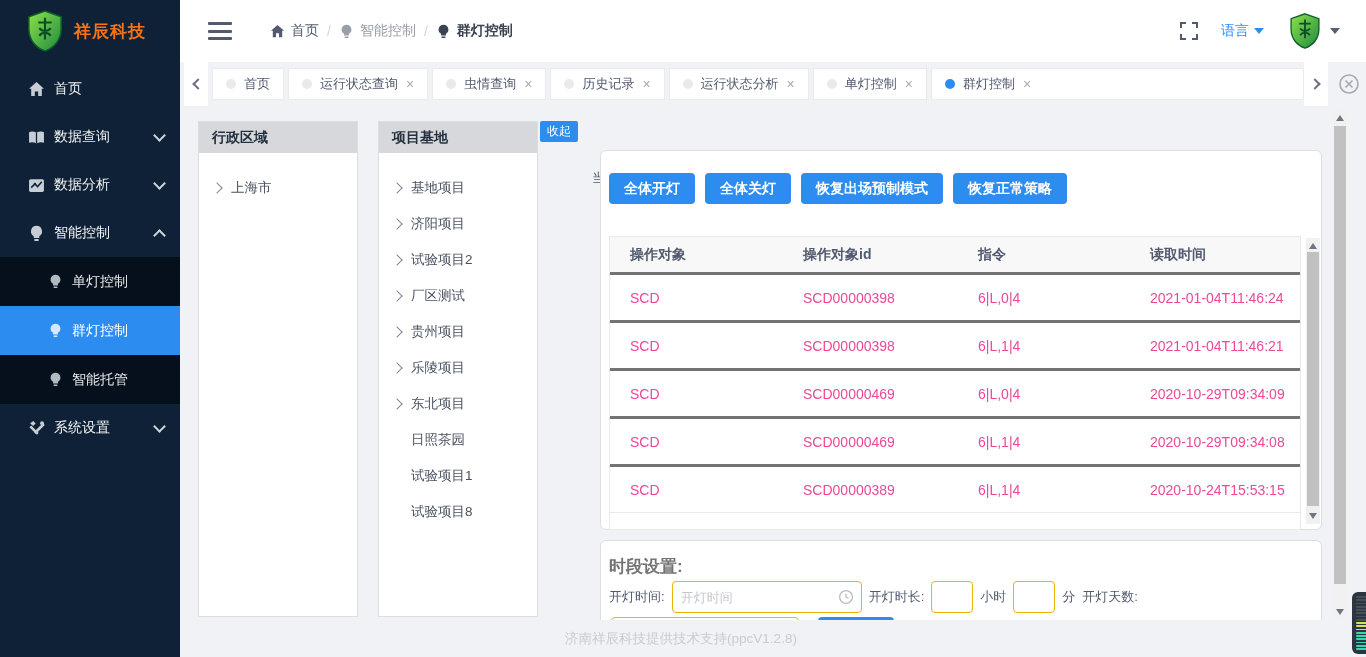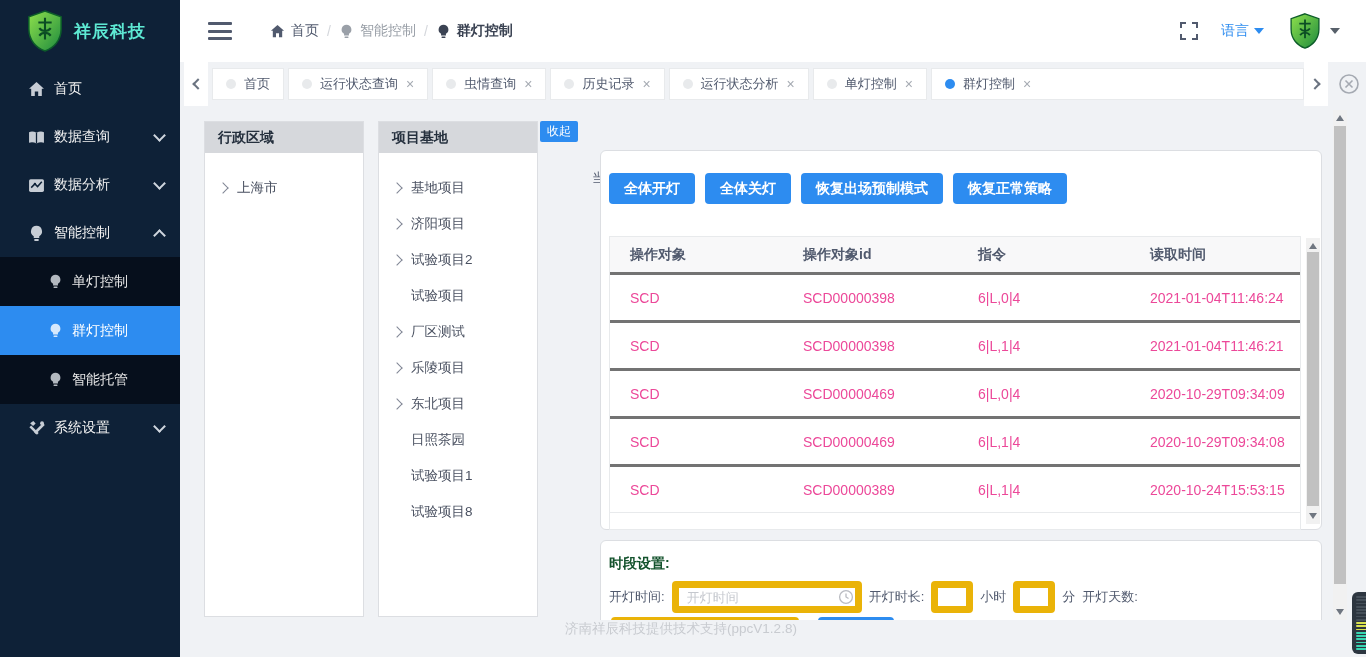--- a/index.html
+++ b/index.html
@@ -3,21 +3,21 @@
 <meta charset="utf-8">
 <style>
   * { margin:0; padding:0; box-sizing:border-box; }
   html,body { width:1366px; height:657px; overflow:hidden; }
   body { font-family:"Liberation Sans","DejaVu Sans",sans-serif; background:#f0f2f5; position:relative; }
   .app { display:flex; width:1366px; height:657px; }
 
   
   .sidebar { width:180px; height:657px; background:#0e2137; flex:none; }
   .logo { height:62px; display:flex; align-items:center; padding-left:26px; gap:10px; }
-  .brand { color:#5eead4; font-size:17px; font-weight:bold; letter-spacing:1px; }
+  .brand { color:#f97316; font-size:17px; font-weight:bold; letter-spacing:1px; }
   .menu { padding-top:3px; }
   .menu-item { height:48px; display:flex; align-items:center; padding:0 16px 0 28px; color:#f2f2f2; font-size:14px; cursor:pointer; }
   .menu-item .mi-icon { width:17px; height:17px; margin-right:9px; flex:none; opacity:.85; }
   .menu-item .mi-label { flex:1; }
   .chev { width:9px; height:9px; border-right:2px solid #cfd6de; border-bottom:2px solid #cfd6de; transform:rotate(45deg); margin-top:-4px; }
   .chev.up { transform:rotate(-135deg); margin-top:4px; }
   .submenu { background:#060f1c; }
   .submenu-item { height:49px; display:flex; align-items:center; padding-left:48px; color:#e6e6e6; font-size:14px; cursor:pointer; }
   .submenu-item .mi-icon { width:15px; height:15px; margin-right:9px; opacity:.8; }
   .submenu-item.active { background:#2d8cf0; color:#fff; }
@@ -50,21 +50,21 @@
   .tab { height:32px; background:#fff; border:1px solid #e8eaec; display:flex; align-items:center; gap:8px; padding:0 13px; font-size:13px; color:#515a6e; cursor:pointer; white-space:nowrap; }
   .tab-dot { width:10px; height:10px; border-radius:50%; background:#e8eaec; flex:none; }
   .tab.active .tab-dot { background:#2d8cf0; }
   .tab-close { color:#a5aab2; font-size:14px; line-height:1; cursor:pointer; }
   .tab-filler { flex:1; height:32px; background:#fff; border:1px solid #e8eaec; border-left:none; margin-left:-4px; }
   .tabs-close-all { width:26px; height:26px; margin-left:8px; cursor:pointer; flex:none; }
 
   .content { position:relative; flex:1; background:#f0f2f5; overflow:hidden; }
 
   .panel { position:absolute; top:15px; width:160px; height:496px; background:#fff; border:1px solid #dcdee2; }
-  .panel.region { left:24px; }
+  .panel.region { left:18px; }
   .panel.projects { left:198px; }
   .panel-header { height:31px; background:#d6d8dc; color:#25303e; font-size:14px; font-weight:bold; line-height:31px; padding-left:13px; }
   .tree { padding-top:12px; }
   .tree-item { height:26px; display:flex; align-items:center; padding-left:14px; font-size:13.5px; color:#495060; cursor:pointer;margin-top:10px; }
   .tree-arrow { width:8px; height:8px; border-right:1.6px solid #808695; border-bottom:1.6px solid #808695; transform:rotate(-45deg); margin-right:10px; flex:none; }
   .tree-arrow.none { visibility:hidden; }
 
   .collapse-btn { position:absolute; left:360px; top:15px; width:38px; height:21px; background:#2d8cf0; color:#fff; font-size:12px; border:none; border-radius:2px; cursor:pointer; line-height:21px; text-align:center; }
 
   .current-label { position:absolute; left:412px; top:16px; font-size:13px; color:#515a6e;margin-top:47px; }
@@ -83,33 +83,33 @@
   .vscroll .thumb { position:absolute; left:1px; width:12px; background:#c1c1c1; cursor:pointer; }
   .sb-arrow { position:absolute; left:3px; width:0; height:0; border-left:4px solid transparent; border-right:4px solid transparent; cursor:pointer; }
   .sb-arrow.up { border-bottom:6px solid #6f7680; top:5px; }
   .sb-arrow.down { border-top:6px solid #6f7680; bottom:5px; }
   .tbl-scroll { left:705px; top:87px; height:286px; }
   .tbl-scroll .thumb { top:14px; height:254px; }
   .main-scroll { right:19px; top:4px; height:510px; }
   .main-scroll .thumb { top:16px; height:458px; }
 
   .box2 { position:absolute; left:420px; top:434px; width:722px; height:200px; background:#fff; border:1px solid #dcdee2; border-radius:6px; }
-  .sched-title { position:absolute; left:8px; top:14px; font-size:14px; font-weight:bold; color:#14532d; }
+  .sched-title { position:absolute; left:8px; top:14px; font-size:17px; font-weight:bold; color:#737373; }
   .sched-row { position:absolute; left:8px; top:40px; display:flex; align-items:center; gap:7px; font-size:13px; color:#515a6e; }
-  .txt-input { height:32px; border:7px solid #eab308; border-radius:4px; font-size:13px; padding:0 8px; color:#8b5cf6; font-family:inherit; background:#fff; }
+  .txt-input { height:32px; border:1px solid #eab308; border-radius:4px; font-size:13px; padding:0 8px; color:#8b5cf6; font-family:inherit; background:#fff; }
   .txt-input::placeholder { color:#c5c8ce; }
   .time-wrap { position:relative; }
   .time-wrap .txt-input { width:190px; padding-right:28px; }
   .clock-icon { position:absolute; right:8px; top:8px; width:16px; height:16px; opacity:.55; }
   .small-input { width:42px; }
   .sched-row2 { position:absolute; left:10px; top:76px; display:flex; gap:19px; }
   .sched-row2 .txt-input { width:188px; }
   .sched-row2 .blue-btn { width:76px; }
 
-  .footer { height:37px; background:#f0f2f5; display:flex; justify-content:center; }
+  .footer { height:37px; background:#f0f2f5; display:flex; align-items:center; justify-content:center; }
   .footer span { color:#c8cbd0; font-size:13.5px; position:relative; left:-92px; }
 
   
   .meter { position:absolute; left:1352px; top:592px; width:22px; height:62px; background:#2d3640; border-radius:6px; padding:4px 4px; display:flex; flex-direction:column; gap:1.5px; z-index:50; }
   .meter i { display:block; height:2px; border-radius:1px; }
   .meter .d { background:#454f59; }
   .meter .y { background:#d8e14e; }
   .meter .t { background:#37d6b3; }
 
   svg { display:block; }
@@ -358,26 +358,26 @@
           </div>
           <div class="tree-item">
             <span class="tree-arrow"></span>
             <span>济阳项目</span>
           </div>
           <div class="tree-item">
             <span class="tree-arrow"></span>
             <span>试验项目2</span>
           </div>
           <div class="tree-item">
-            <span class="tree-arrow none"></span>
-            <span>试验项目</span>
-          </div>
-          <div class="tree-item">
             <span class="tree-arrow"></span>
             <span>厂区测试</span>
+          </div>
+          <div class="tree-item">
+            <span class="tree-arrow"></span>
+            <span>贵州项目</span>
           </div>
           <div class="tree-item">
             <span class="tree-arrow"></span>
             <span>乐陵项目</span>
           </div>
           <div class="tree-item">
             <span class="tree-arrow"></span>
             <span>东北项目</span>
           </div>
           <div class="tree-item">

